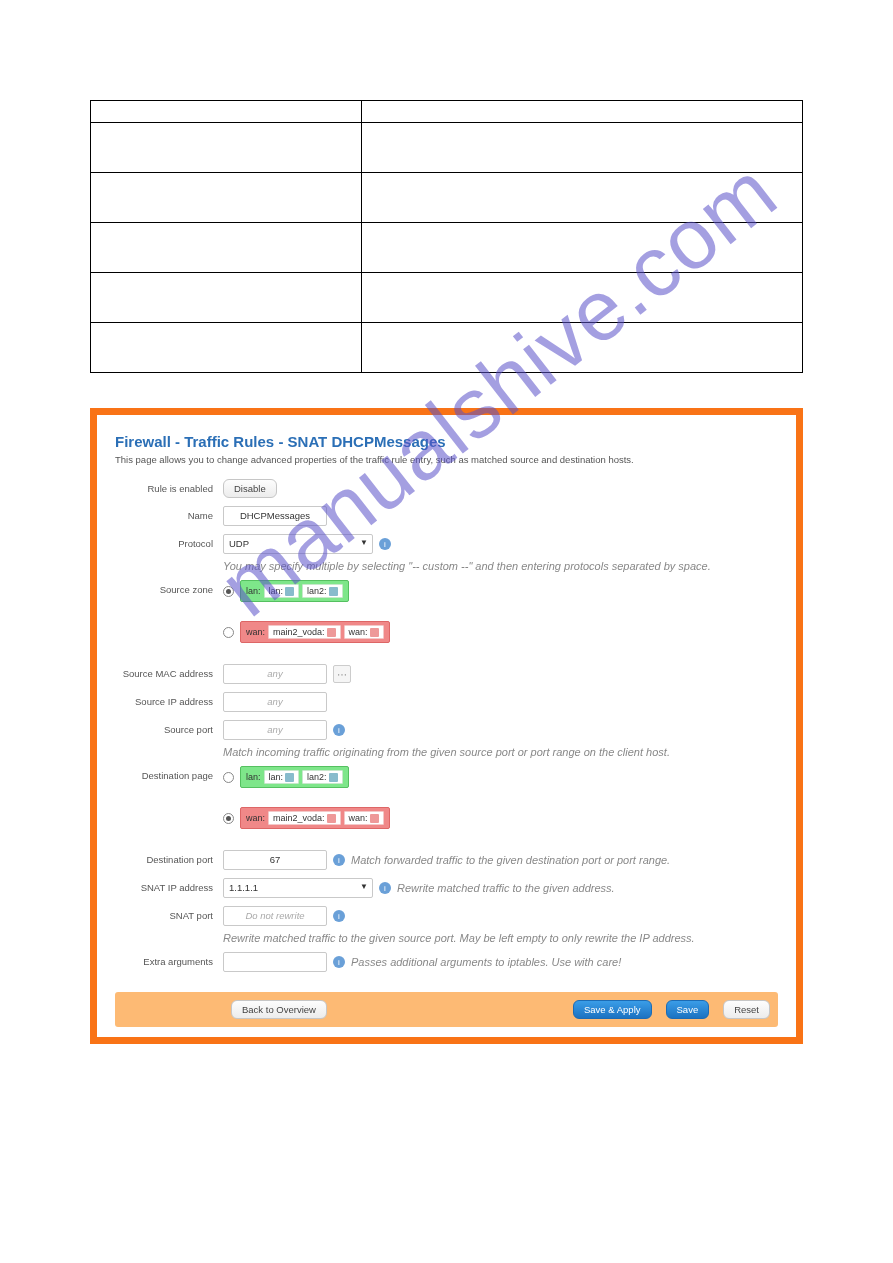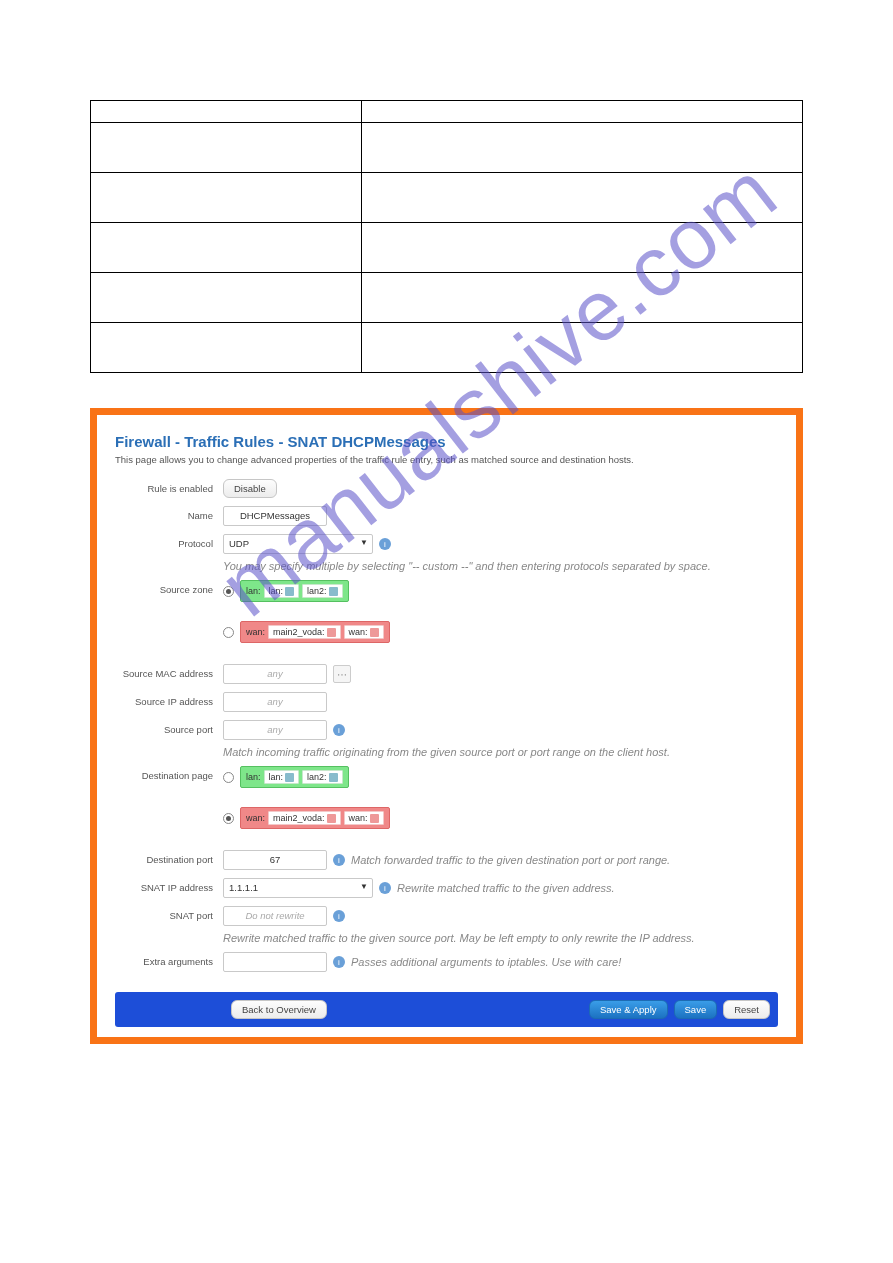--- a/index.html
+++ b/index.html
@@ -182,29 +182,29 @@
     border: 1px solid #ccc;
     background: #f5f5f5;
     border-radius: 2px;
     display: inline-flex;
     align-items: center;
     justify-content: center;
     font-size: 10px;
     color: #888;
   }
   .button-bar {
-    background: #1d4ed8;
+    background: #fdba74;
     border-radius: 3px;
     padding: 8px;
     display: flex;
     justify-content: space-between;
     align-items: center;
     margin-top: 20px;
   }
-  .button-bar .right { display: flex; gap: 6px; }
+  .button-bar .right { display: flex; gap: 14px; }
 </style>
 </head>
 <body>
 
 <table class="outer-table">
   <tbody>
       <tr>
         <td></td>
         <td></td>
       </tr>

